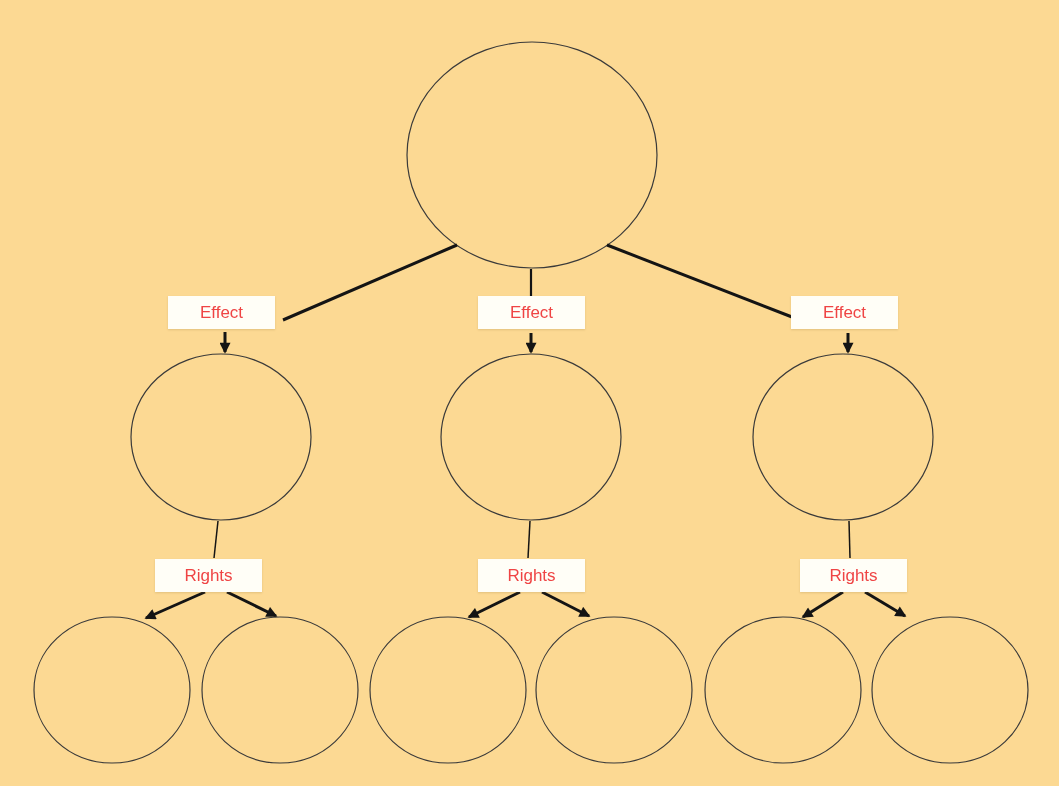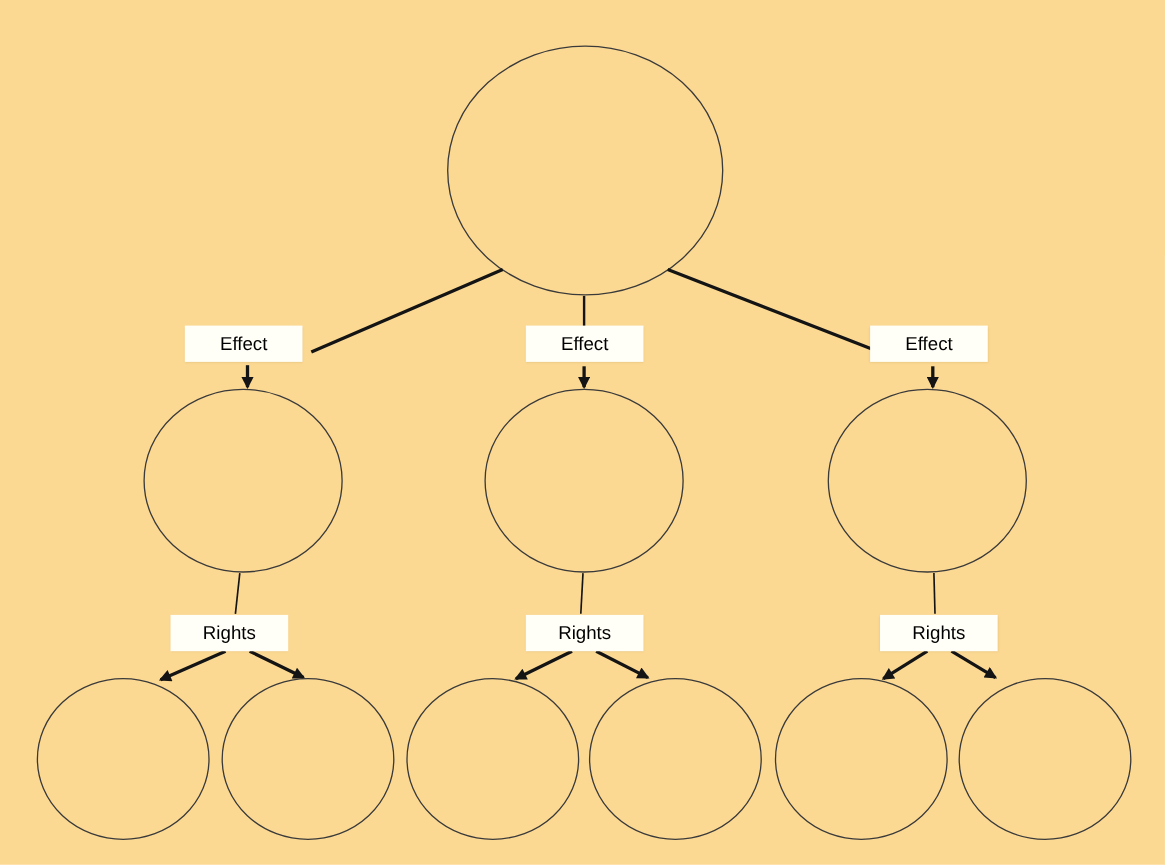--- a/index.html
+++ b/index.html
@@ -34,21 +34,21 @@
   .connector.medium { stroke-width: 2.2; }
   .connector.thin { stroke-width: 1.5; }
   .node-label {
     position: absolute;
     width: 107px;
     height: 33px;
     display: flex;
     align-items: center;
     justify-content: center;
     background: #fffef7;
-    color: #000000;
+    color: #ef4444;
     font-size: 17px;
     box-shadow: 0 1px 2px rgba(150,120,60,0.25);
   }
 </style>
 </head>
 <body>
 
 <div class="stage">
 
   <svg class="diagram-svg" viewBox="0 0 1059 786">

